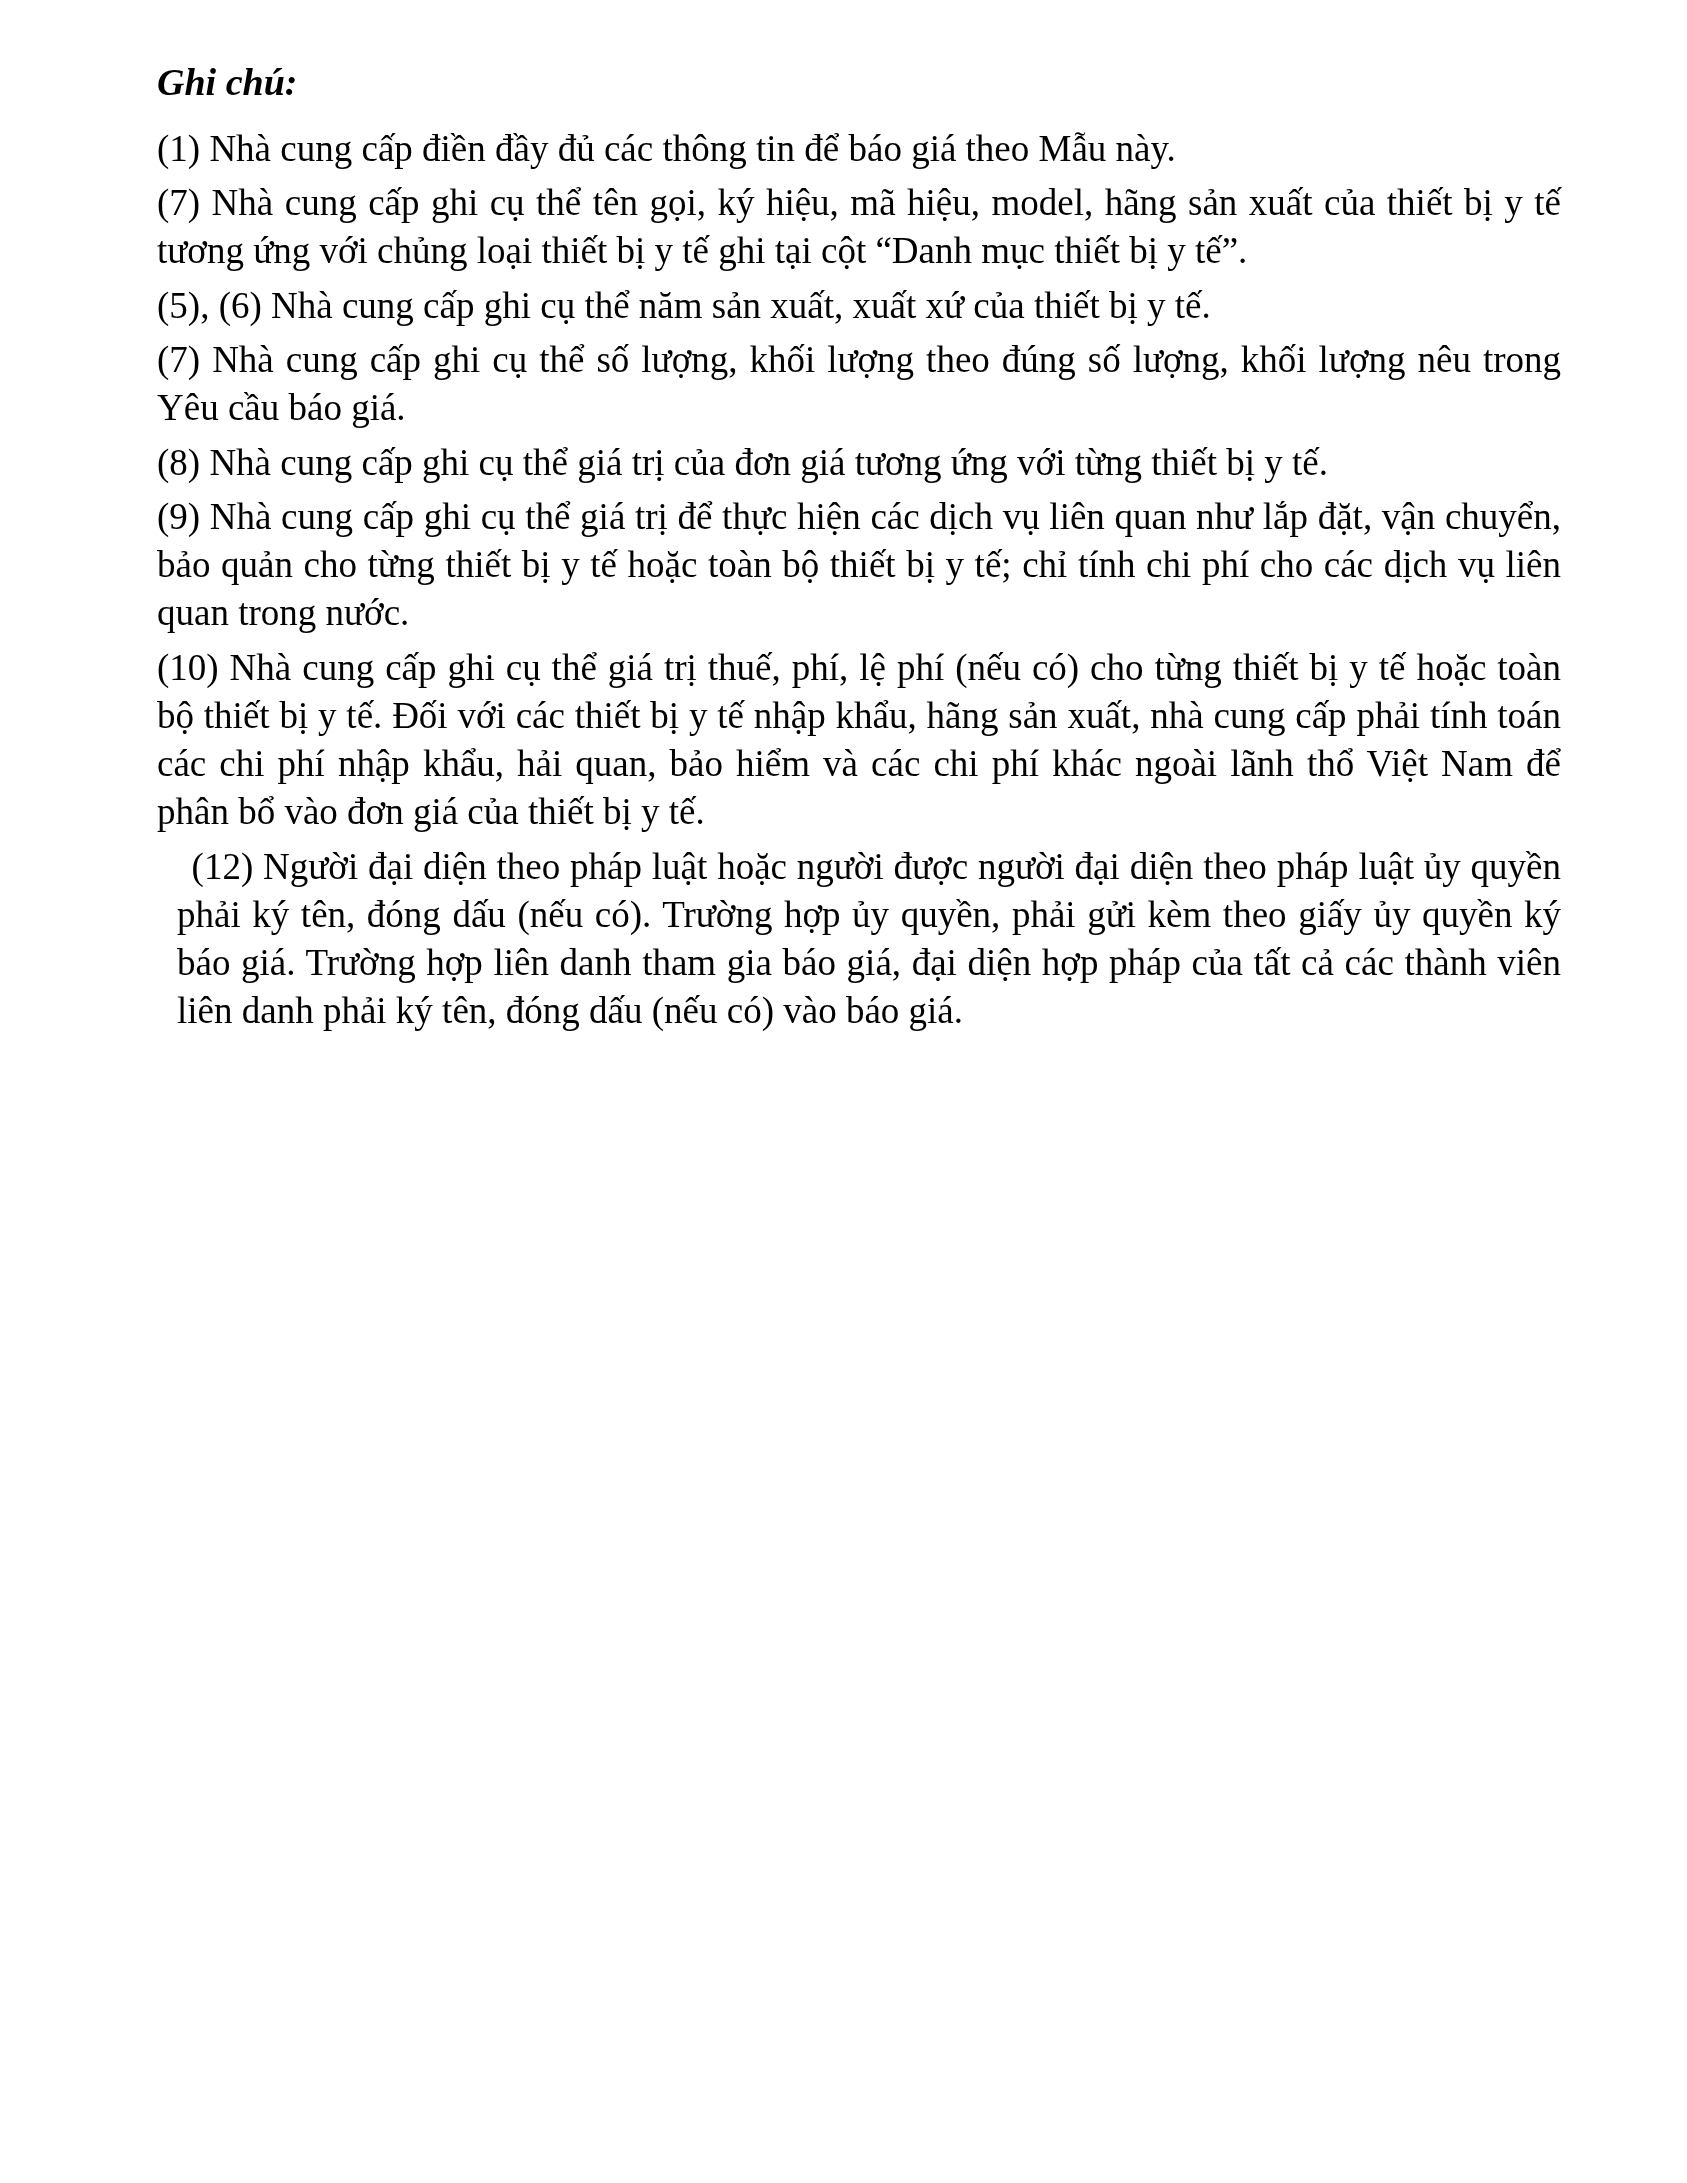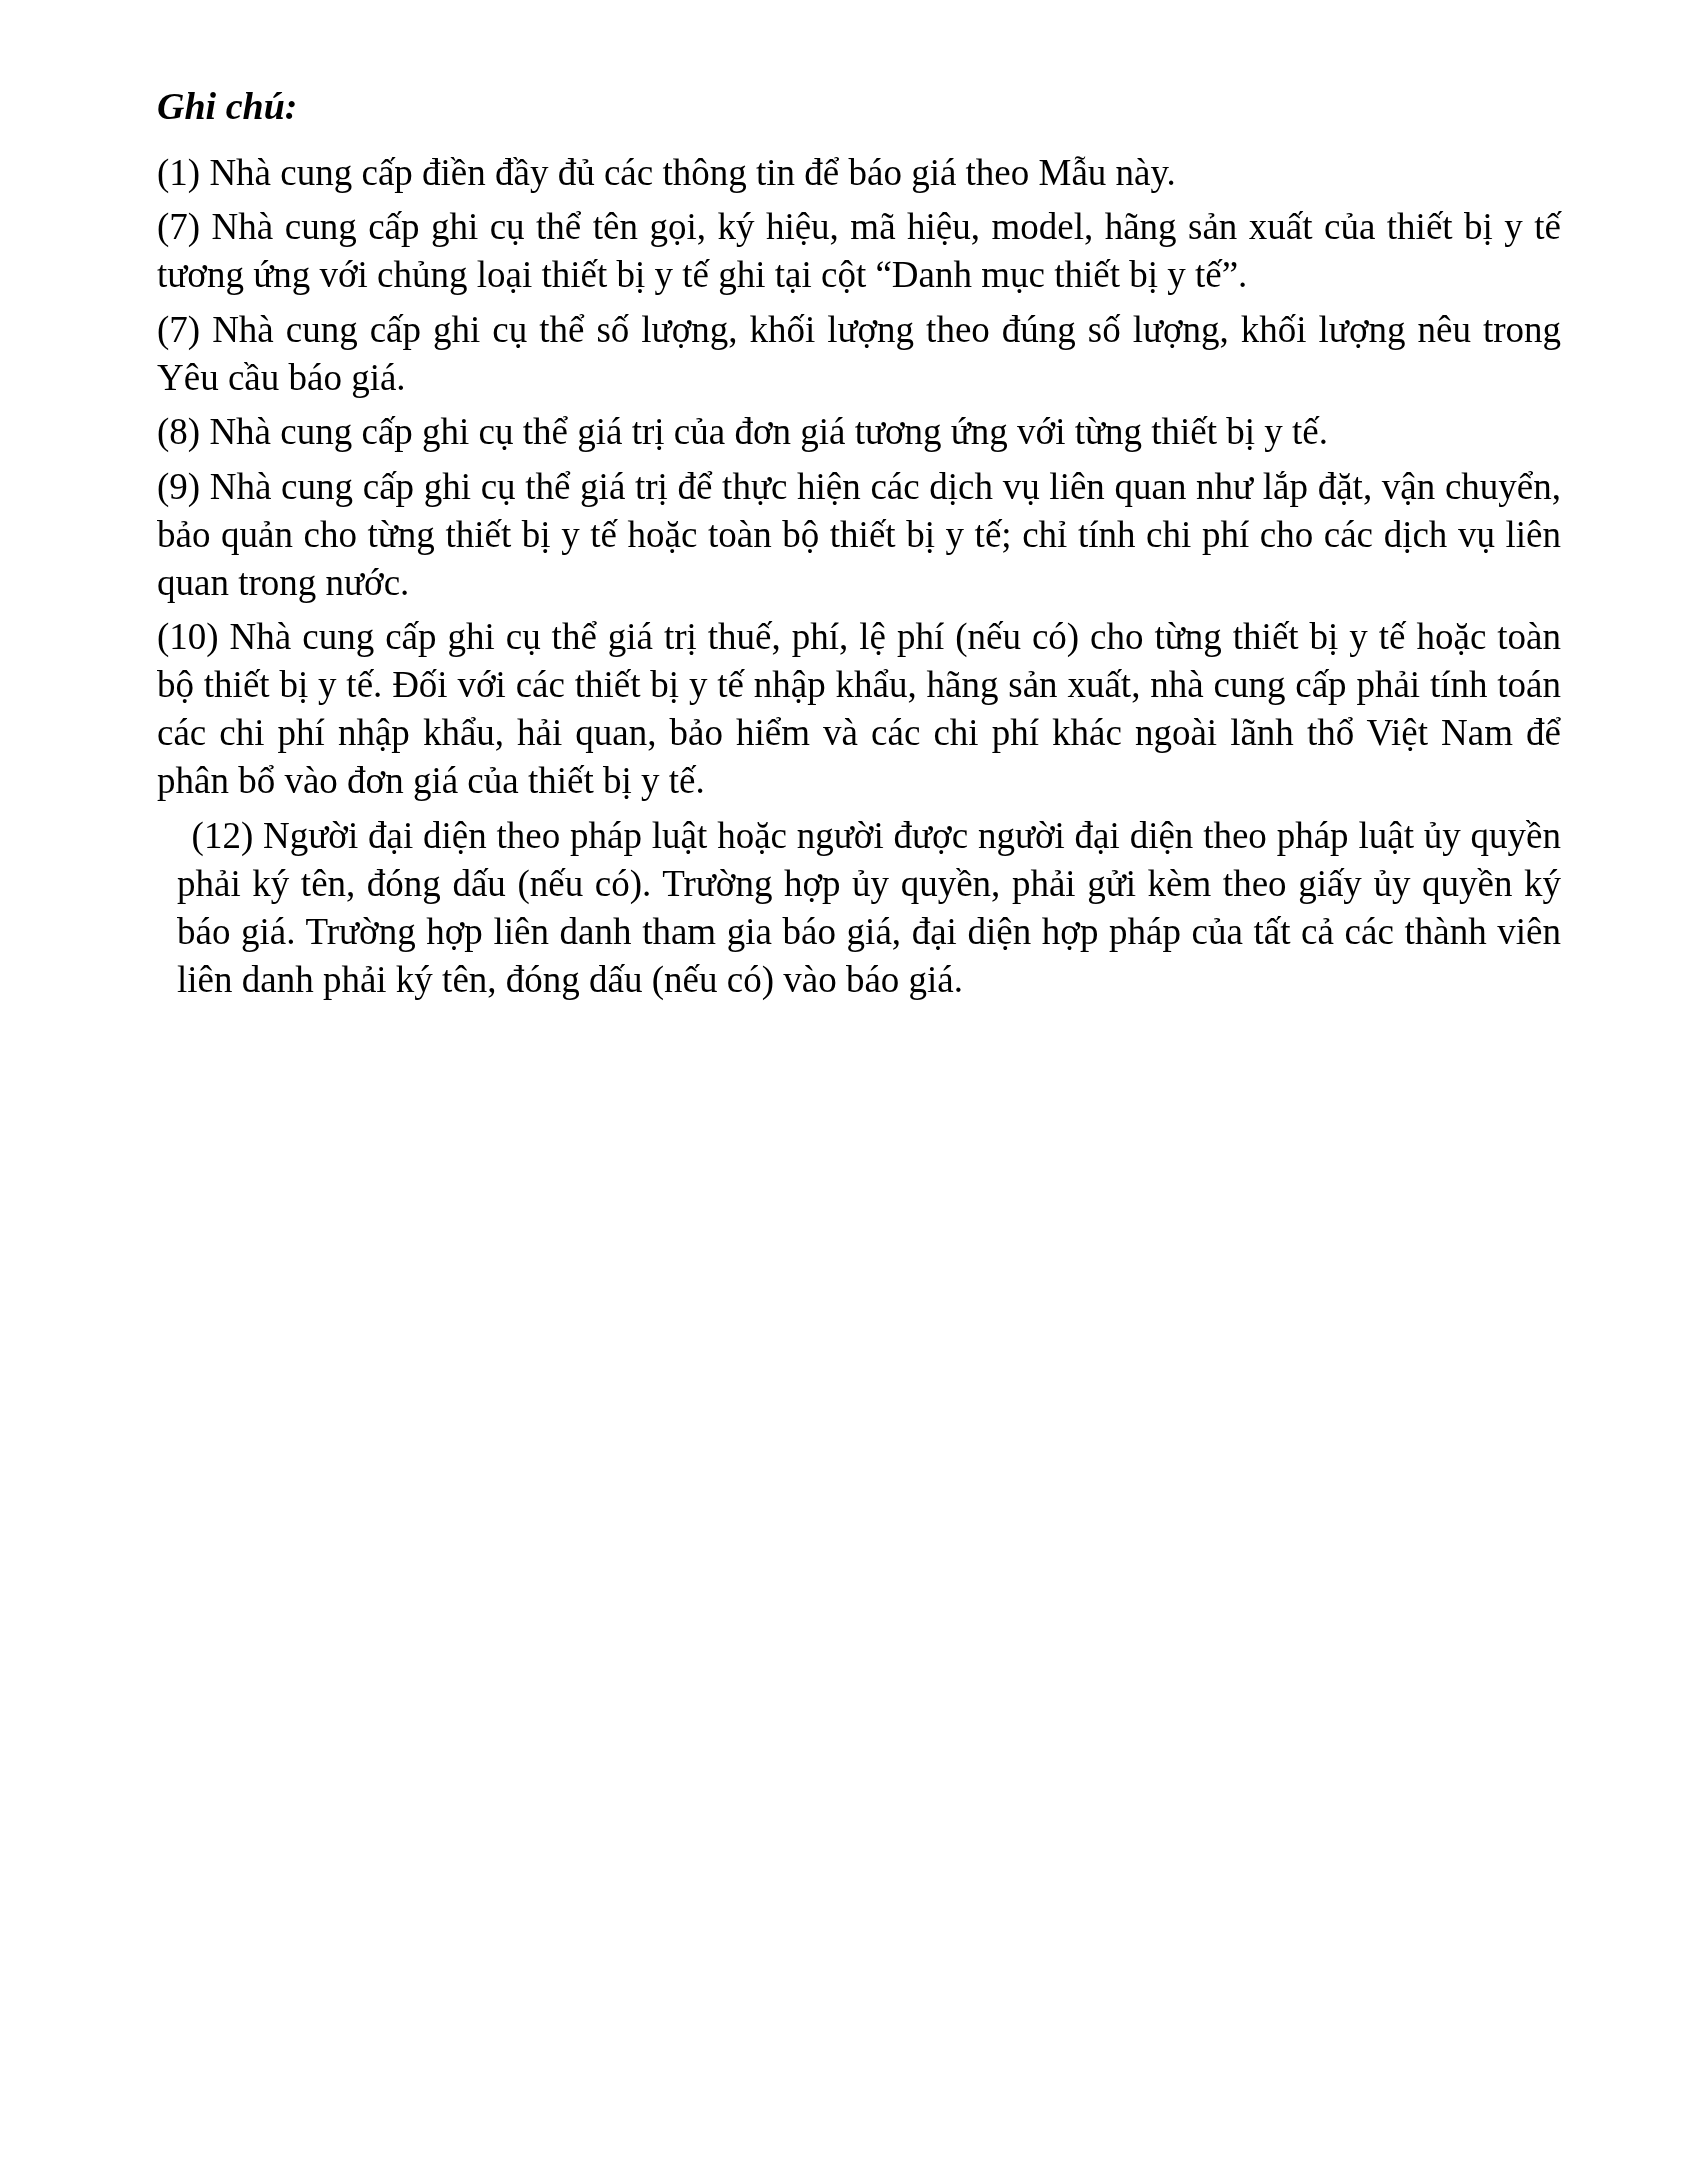--- a/index.html
+++ b/index.html
@@ -11,21 +11,21 @@
   body {
     width: 1687px;
     height: 2183px;
     color: #000000;
     font-family: "Liberation Serif", "DejaVu Serif", serif;
   }
   .page {
     box-sizing: border-box;
     width: 1687px;
     height: 2183px;
-    padding: 82px 126px 0 157px;
+    padding: 58px 126px 0 157px;
     background: #ffffff;
     overflow: hidden;
   }
   .doc-heading {
     font-size: 38px;
     line-height: 48px;
     font-weight: bold;
     font-style: italic;
     margin: 0 0 18.5px 0;
     text-align: left;
@@ -44,20 +44,21 @@
   }
 </style>
 </head>
 <body>
 
 <div class="page">
   <h1 class="doc-heading">Ghi chú:</h1>
   <div id="notes-list">
       <p class="note">(1) Nhà cung cấp điền đầy đủ các thông tin để báo giá theo Mẫu này.</p>
       <p class="note">(7) Nhà cung cấp ghi cụ thể tên gọi, ký hiệu, mã hiệu, model, hãng sản xuất của thiết bị y tế tương ứng với chủng loại thiết bị y tế ghi tại cột “Danh mục thiết bị y tế”.</p>
+      <p class="note">(5), (6) Nhà cung cấp ghi cụ thể năm sản xuất, xuất xứ của thiết bị y tế.</p>
       <p class="note">(7) Nhà cung cấp ghi cụ thể số lượng, khối lượng theo đúng số lượng, khối lượng nêu trong Yêu cầu báo giá.</p>
       <p class="note">(8) Nhà cung cấp ghi cụ thể giá trị của đơn giá tương ứng với từng thiết bị y tế.</p>
       <p class="note">(9) Nhà cung cấp ghi cụ thể giá trị để thực hiện các dịch vụ liên quan như lắp đặt, vận chuyển, bảo quản cho từng thiết bị y tế hoặc toàn bộ thiết bị y tế; chỉ tính chi phí cho các dịch vụ liên quan trong nước.</p>
       <p class="note">(10) Nhà cung cấp ghi cụ thể giá trị thuế, phí, lệ phí (nếu có) cho từng thiết bị y tế hoặc toàn bộ thiết bị y tế. Đối với các thiết bị y tế nhập khẩu, hãng sản xuất, nhà cung cấp phải tính toán các chi phí nhập khẩu, hải quan, bảo hiểm và các chi phí khác ngoài lãnh thổ Việt Nam để phân bổ vào đơn giá của thiết bị y tế.</p>
       <p class="note indent">(12) Người đại diện theo pháp luật hoặc người được người đại diện theo pháp luật ủy quyền phải ký tên, đóng dấu (nếu có). Trường hợp ủy quyền, phải gửi kèm theo giấy ủy quyền ký báo giá. Trường hợp liên danh tham gia báo giá, đại diện hợp pháp của tất cả các thành viên liên danh phải ký tên, đóng dấu (nếu có) vào báo giá.</p>
     </div>
 </div>
 
 
 </body></html>

